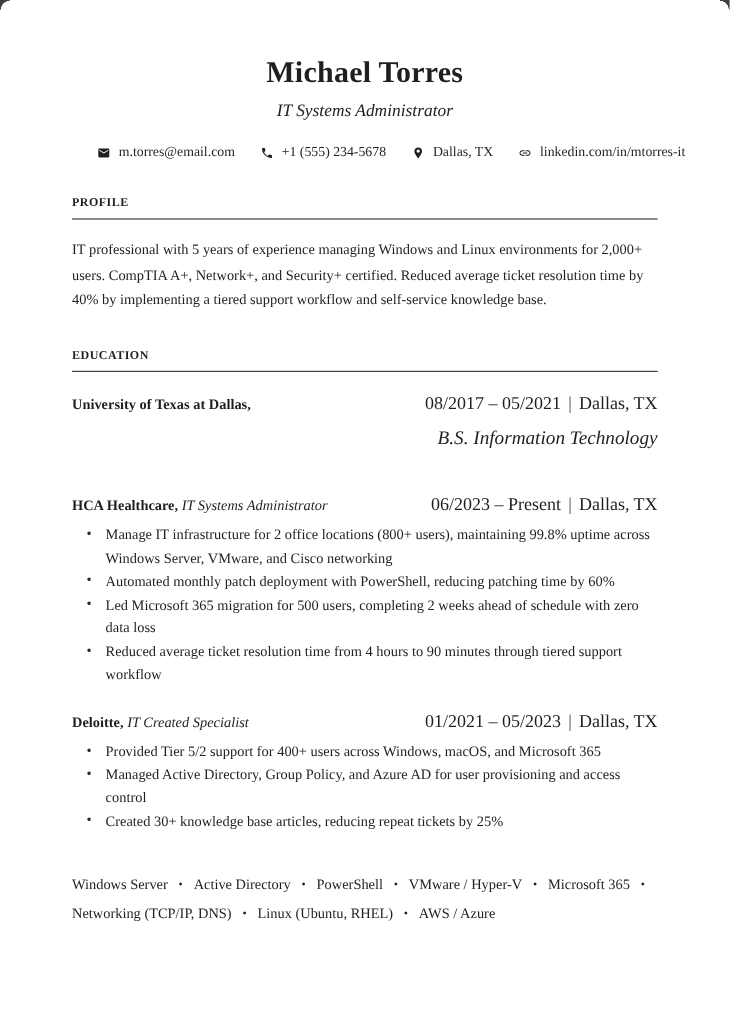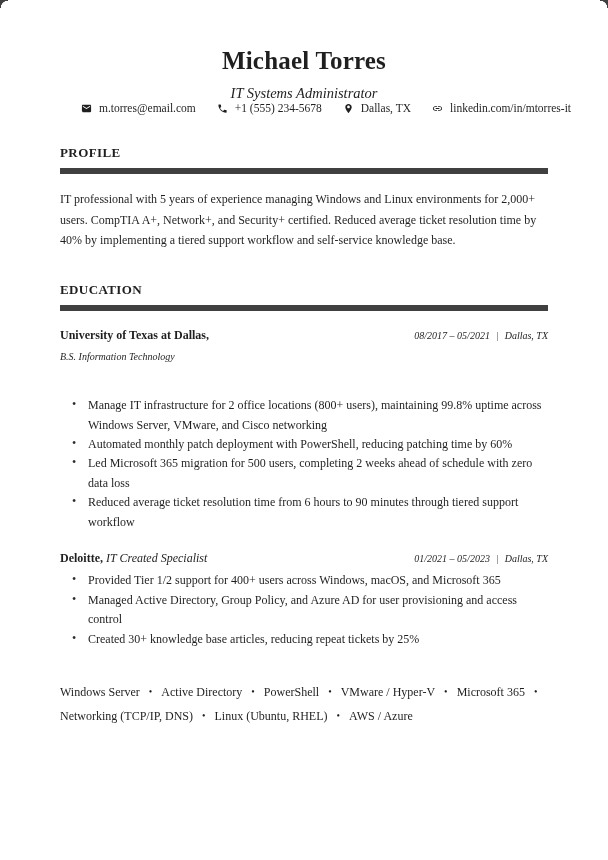--- a/index.html
+++ b/index.html
@@ -31,56 +31,57 @@
     letter-spacing: 0.2px;
     line-height: 1.2;
   }
   .subtitle {
     font-style: italic;
     font-size: 14.5px;
     margin-top: 9px;
     color: #222222;
   }
   .contact-row {
+    margin-top: 19px;
     display: flex;
     justify-content: center;
     align-items: center;
     gap: 21px;
     font-size: 11.5px;
     padding-left: 44px;
   }
   .contact-item { display: inline-flex; align-items: center; gap: 7px; white-space: nowrap; }
   .contact-item svg { width: 11px; height: 11px; fill: #1f1f1f; flex: 0 0 auto; }
 
   
   .section { margin-top: 31px; }
   .section-heading {
-    font-size: 13px;
+    font-size: 10px;
     font-weight: 700;
     letter-spacing: 0.4px;
     padding-bottom: 7px;
-    border-bottom: 6px solid #404040;
+    border-bottom: 1px solid #404040;
   }
   .section-body { margin-top: 15px; font-size: 12px; line-height: 1.72; }
 
   
   .entry { margin-top: 14px; }
   .entry + .entry { margin-top: 17px; }
   .entry-header {
     display: flex;
     justify-content: space-between;
     align-items: baseline;
     font-size: 12px;
     line-height: 1.6;
   }
   .entry-title .org { font-weight: 700; }
   .entry-title .role { font-style: italic; }
-  .entry-meta { white-space: nowrap; font-size: 10px; font-style: italic; }
+  .entry-meta { white-space: nowrap; font-size: 15px; }
   .entry-meta .pipe { margin: 0 6px; color: #4a4a4a; }
-  .entry-sub { font-style: italic; font-size: 10px; margin-top: 4px; line-height: 1.6; }
+  .entry-sub { font-style: italic; font-size: 16px; margin-top: 4px; line-height: 1.6; text-align: right; }
 
   ul.bullets { list-style: none; margin: 3px 0 0 12px; }
   ul.bullets li {
     position: relative;
     padding-left: 16px;
     font-size: 12px;
     line-height: 1.62;
   }
   ul.bullets li::before {
     content: "\2022";
@@ -157,40 +158,49 @@
         </div>
         <div class="entry-sub">B.S. Information Technology</div>
       </div>
     </div>
   </div>
 
   <div class="section">
     <div class="section-body">
 
       <div class="entry">
+        <div class="entry-header">
+          <span class="entry-title">
+            <span class="org">HCA Healthcare,</span>
+            <span class="role">IT Systems Administrator</span>
+          </span>
+          <span class="entry-meta">
+            <span>06/2023 – Present</span><span class="pipe">|</span><span>Dallas, TX</span>
+          </span>
+        </div>
         <ul class="bullets">
           <li>Manage IT infrastructure for 2 office locations (800+ users), maintaining 99.8% uptime across Windows Server, VMware, and Cisco networking</li>
           <li>Automated monthly patch deployment with PowerShell, reducing patching time by 60%</li>
           <li>Led Microsoft 365 migration for 500 users, completing 2 weeks ahead of schedule with zero data loss</li>
-          <li>Reduced average ticket resolution time from 6 hours to 90 minutes through tiered support workflow</li>
+          <li>Reduced average ticket resolution time from 4 hours to 90 minutes through tiered support workflow</li>
         </ul>
       </div>
 
       <div class="entry">
         <div class="entry-header">
           <span class="entry-title">
             <span class="org">Deloitte,</span>
             <span class="role">IT Created Specialist</span>
           </span>
           <span class="entry-meta">
             <span>01/2021 – 05/2023</span><span class="pipe">|</span><span>Dallas, TX</span>
           </span>
         </div>
         <ul class="bullets">
-          <li>Provided Tier 1/2 support for 400+ users across Windows, macOS, and Microsoft 365</li>
+          <li>Provided Tier 5/2 support for 400+ users across Windows, macOS, and Microsoft 365</li>
           <li>Managed Active Directory, Group Policy, and Azure AD for user provisioning and access control</li>
           <li>Created 30+ knowledge base articles, reducing repeat tickets by 25%</li>
         </ul>
       </div>
 
     </div>
   </div>
 
   <div class="section">
     <div class="skills-flow">

